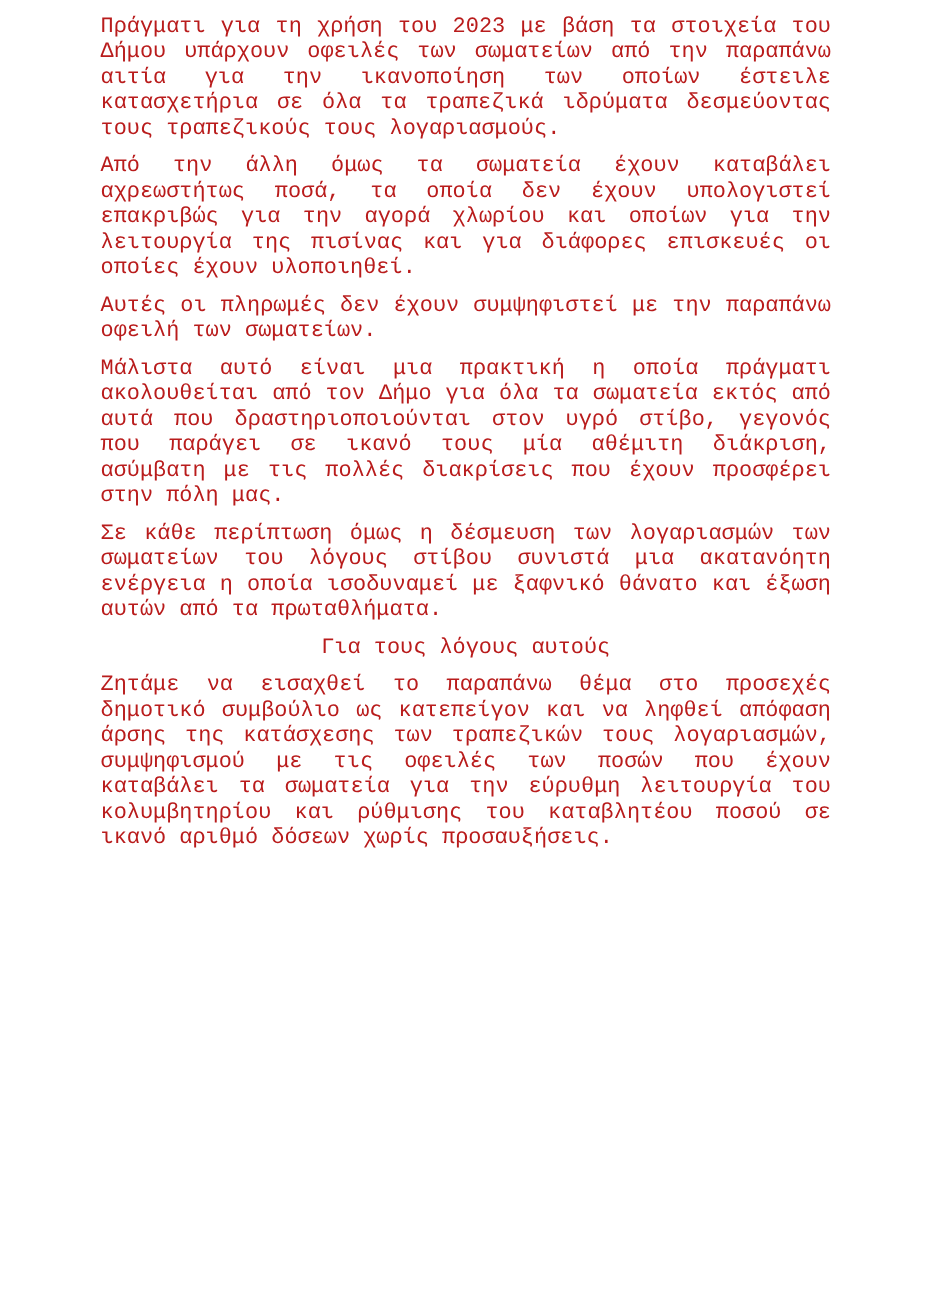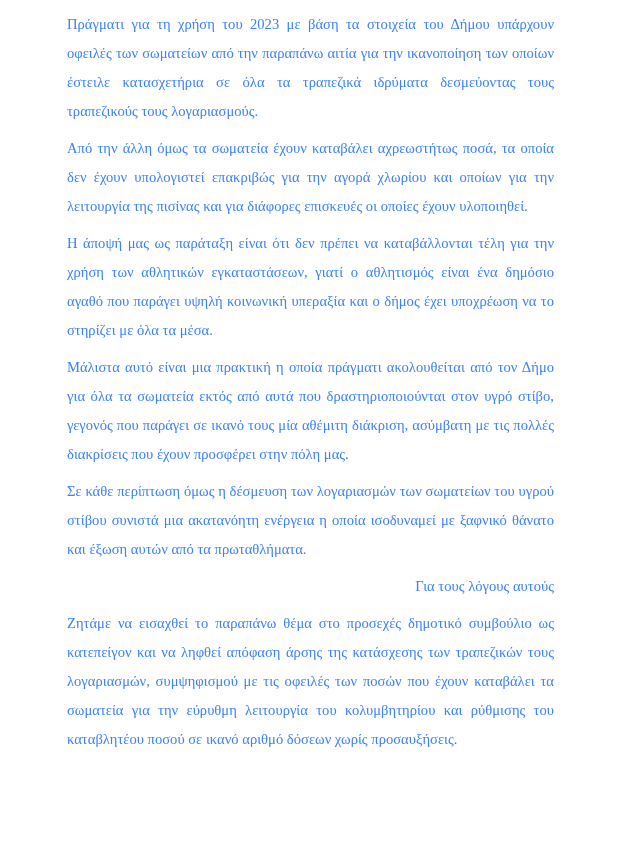--- a/index.html
+++ b/index.html
@@ -11,44 +11,44 @@
       width: 620px;
       height: 866px;
       overflow: hidden;
       position: relative;
     }
     .page {
       position: absolute;
       left: 67px;
       top: 10px;
       width: 487px;
-      font-family: Liberation Serif, serif;
+      font-family: Liberation Mono, monospace;
       font-size: 14.6px;
-      line-height: 29px;
-      color: #3b82f6;
+      line-height: 17px;
+      color: #b91c1c;
     }
     .para {
       margin: 0 0 8px 0;
       text-align: justify;
       text-align-last: left;
       hyphens: none;
     }
     .heading {
       margin: 0 0 8px 0;
-      text-align: right;
+      text-align: center;
     }
     .spacer {
       height: 30px;
     }
   </style>
 </head>
 <body>
 
 <div class="page">
   <p class="para">Πράγματι για τη χρήση του 2023 με βάση τα στοιχεία του Δήμου υπάρχουν οφειλές των σωματείων από την παραπάνω αιτία για την ικανοποίηση των οποίων έστειλε κατασχετήρια σε όλα τα τραπεζικά ιδρύματα δεσμεύοντας τους τραπεζικούς τους λογαριασμούς.</p>
   <p class="para">Από την άλλη όμως τα σωματεία έχουν καταβάλει αχρεωστήτως ποσά, τα οποία δεν έχουν υπολογιστεί επακριβώς για την αγορά χλωρίου και οποίων για την λειτουργία της πισίνας και για διάφορες επισκευές οι οποίες έχουν υλοποιηθεί.</p>
-  <p class="para">Η άποψή μας ως παράταξη είναι ότι δεν πρέπει να καταβάλλονται τέλη για την χρήση των αθλητικών εγκαταστάσεων, γιατί ο αθλητισμός είναι ένα δημόσιο αγαθό που παράγει υψηλή κοινωνική υπεραξία και ο δήμος έχει υποχρέωση να το στηρίζει με όλα τα μέσα.</p>
+  <p class="para">Αυτές οι πληρωμές δεν έχουν συμψηφιστεί με την παραπάνω οφειλή των σωματείων.</p>
   <p class="para">Μάλιστα αυτό είναι μια πρακτική η οποία πράγματι ακολουθείται από τον Δήμο για όλα τα σωματεία εκτός από αυτά που δραστηριοποιούνται στον υγρό στίβο, γεγονός που παράγει σε ικανό τους μία αθέμιτη διάκριση, ασύμβατη με τις πολλές διακρίσεις που έχουν προσφέρει στην πόλη μας.</p>
-  <p class="para">Σε κάθε περίπτωση όμως η δέσμευση των λογαριασμών των σωματείων του υγρού στίβου συνιστά μια ακατανόητη ενέργεια η οποία ισοδυναμεί με ξαφνικό θάνατο και έξωση αυτών από τα πρωταθλήματα.</p>
+  <p class="para">Σε κάθε περίπτωση όμως η δέσμευση των λογαριασμών των σωματείων του λόγους στίβου συνιστά μια ακατανόητη ενέργεια η οποία ισοδυναμεί με ξαφνικό θάνατο και έξωση αυτών από τα πρωταθλήματα.</p>
   <p class="heading">Για τους λόγους αυτούς</p>
   <p class="para">Ζητάμε να εισαχθεί το παραπάνω θέμα στο προσεχές δημοτικό συμβούλιο ως κατεπείγον και να ληφθεί απόφαση άρσης της κατάσχεσης των τραπεζικών τους λογαριασμών, συμψηφισμού με τις οφειλές των ποσών που έχουν καταβάλει τα σωματεία για την εύρυθμη λειτουργία του κολυμβητηρίου και ρύθμισης του καταβλητέου ποσού σε ικανό αριθμό δόσεων χωρίς προσαυξήσεις.</p>
   <div class="spacer"></div>
 </div>
 
 </body></html>

